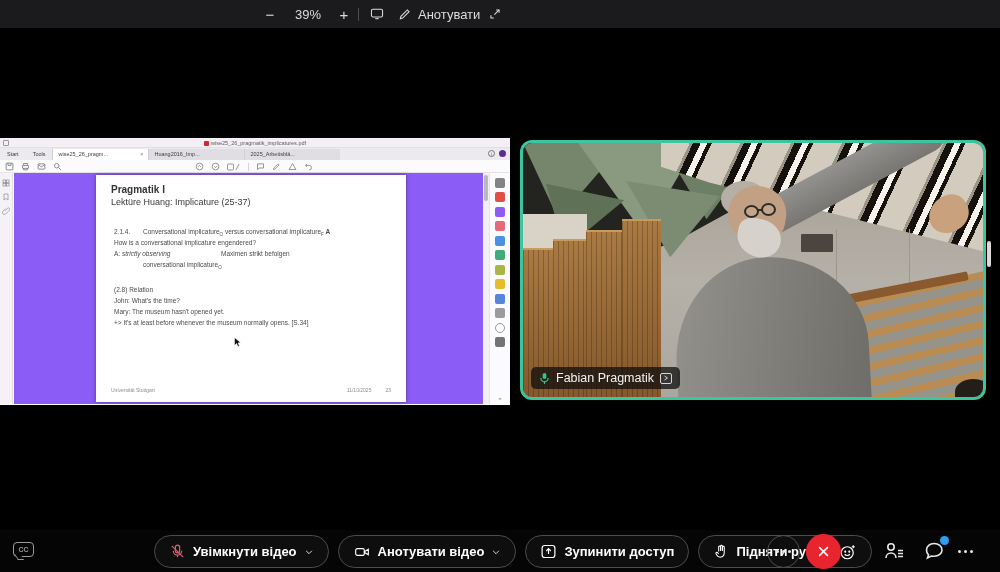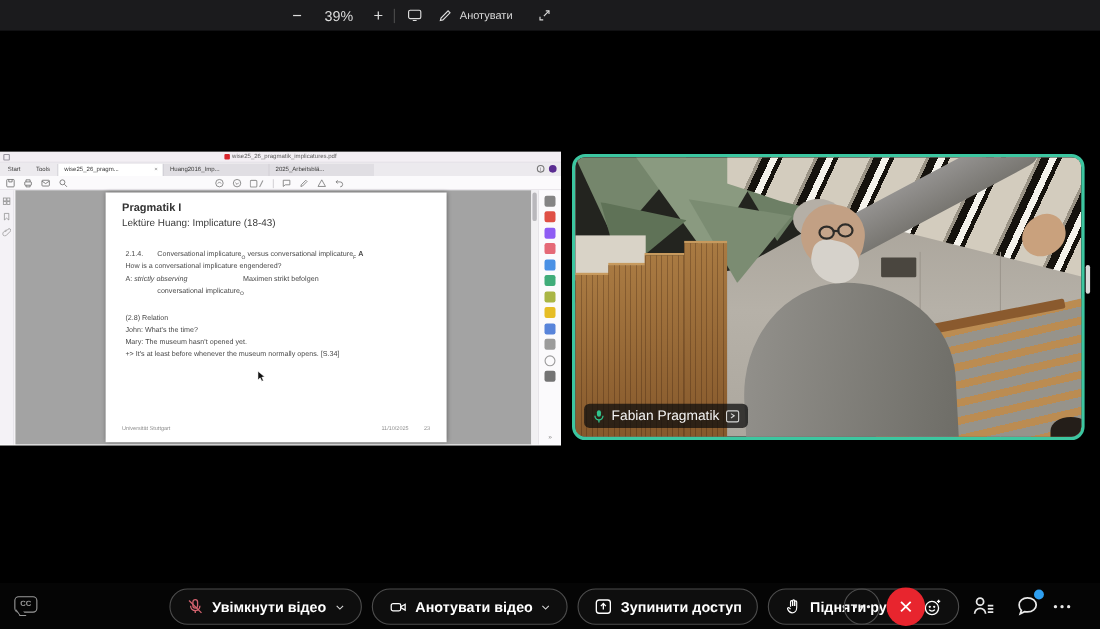--- a/index.html
+++ b/index.html
@@ -9,21 +9,21 @@
 
   
   #topbar { position:absolute; left:0; top:0; width:1000px; height:28px; background:#1b1b1d; }
   #topbar .title { position:absolute; left:11px; top:7px; font-size:13px; color:#e8e8e8; white-space:nowrap; }
   #topbar .tb { position:absolute; top:0; height:28px; display:flex; align-items:center; justify-content:center; color:#dcdcdc; cursor:default; }
   #zoom-out { left:258px; width:24px; font-size:15px; }
   #zoom-level { left:286px; width:44px; font-size:13px; }
   #zoom-in { left:332px; width:24px; font-size:15px; }
   #tb-div { position:absolute; left:358px; top:8px; width:1px; height:13px; background:#4d4d4d; }
   #screen-btn { left:364px; width:26px; }
-  #annotate-btn { left:394px; padding:0 4px; gap:6px; font-size:10px; }
+  #annotate-btn { left:394px; padding:0 4px; gap:6px; font-size:13px; }
   #expand-btn { left:482px; width:26px; }
 
   
   #stage { position:absolute; left:0; top:28px; width:1000px; height:502px; background:#000; }
   .edge-handle { position:absolute; width:4px; height:26px; border-radius:3px; background:#d8d8d8; }
 
   
   #pdf { position:absolute; left:0; top:110px; width:510px; height:267px; background:#fff; font-family:"Liberation Sans",sans-serif; }
   #pdf-titlebar { position:relative; height:10px; background:#f3eff4; border-bottom:1px solid #e3dfe5; }
   #pdf-titlebar .fname { position:absolute; left:0; right:0; top:2px; text-align:center; font-size:5.5px; color:#5c5c5c; }
@@ -37,21 +37,21 @@
   #tabbar-right { position:absolute; right:4px; top:2px; display:flex; gap:4px; align-items:center; }
   #info-dot { width:7px; height:7px; border:1px solid #777; border-radius:50%; font-size:5px; color:#777; text-align:center; line-height:6px; }
   #avatar-dot { width:7px; height:7px; background:#5a2d91; border-radius:50%; }
   #pdf-toolbar { position:relative; height:13px; background:#fbfafc; border-bottom:1px solid #e4e2e6; }
   #pdf-toolbar .lgrp { position:absolute; left:5px; top:2px; display:flex; gap:7px; }
   #pdf-toolbar .cgrp { position:absolute; left:195px; top:2px; display:flex; gap:7px; align-items:center; }
   #pdf-toolbar .tdiv { width:1px; height:8px; background:#d5d3d8; }
   #pdf-body { position:relative; height:231px; }
   #left-rail { position:absolute; left:0; top:0; bottom:0; width:13px; background:#f4f2f6; border-right:1px solid #e4e2e6; }
   #left-rail .ri { margin:6px auto 0; width:8px; }
-  #page-area { position:absolute; left:14px; right:27px; top:0; bottom:0; background:#a3a3a3; }
+  #page-area { position:absolute; left:14px; right:27px; top:0; bottom:0; background:#8b5cf6; }
   #v-scroll { position:absolute; right:21px; top:0; bottom:0; width:6px; background:#f1f0f2; }
   #v-thumb { position:absolute; left:1px; top:2px; width:4px; height:26px; background:#b9b8bc; border-radius:2px; }
   #right-rail { position:absolute; right:0; top:0; bottom:0; width:21px; background:#fbfafc; border-left:1px solid #e6e4e8; }
   #right-rail .tool { width:10px; height:10px; border-radius:2px; margin:4.5px auto 0; opacity:.85; }
   #right-rail .tool.ring { background:transparent !important; border:1.5px solid #8a8a8a; border-radius:50%; }
   #rail-collapse { position:absolute; bottom:3px; left:0; right:0; text-align:center; font-size:6px; color:#888; }
 
   
   #slide { position:absolute; left:82px; top:2px; width:310px; height:227px; background:#fff; box-shadow:0 0 4px rgba(0,0,0,.4); color:#444; }
   #slide .t1 { position:absolute; left:15px; top:9px; font-size:10px; font-weight:bold; color:#333; }
@@ -249,21 +249,21 @@
             <path d="M6 3h12v18l-6-5-6 5V3z"></path>
           </svg>
         <svg class="ri" width="8" height="8" viewBox="0 0 24 24" fill="none" stroke="#8a8a8a" stroke-width="2">
             <path d="M8 12l8-8a4 4 0 0 1 6 6L10 22a6 6 0 0 1-8-8l9-9"></path>
           </svg>
       </div>
 
       <div id="page-area">
         <div id="slide">
           <div class="t1">Pragmatik I</div>
-          <div class="t2">Lektüre Huang: Implicature (18-43)</div>
+          <div class="t2">Lektüre Huang: Implicature (25-37)</div>
 
           <div class="sl" style="left:18px; top:53px;">2.1.4.</div>
           <div class="sl" style="left:47px; top:53px;">
             <span>Conversational implicature</span><sub>O</sub><span> versus conversational implicature</span><sub>F</sub>&nbsp;<span class="bold">A</span>
           </div>
           <div class="sl" style="left:18px; top:64px;">How is a conversational implicature engendered?</div>
           <div class="sl" style="left:18px; top:75px;">
             <span>A:</span>&nbsp;<span class="ital">strictly observing</span>
           </div>
           <div class="sl" style="left:125px; top:75px;">Maximen strikt befolgen</div>

